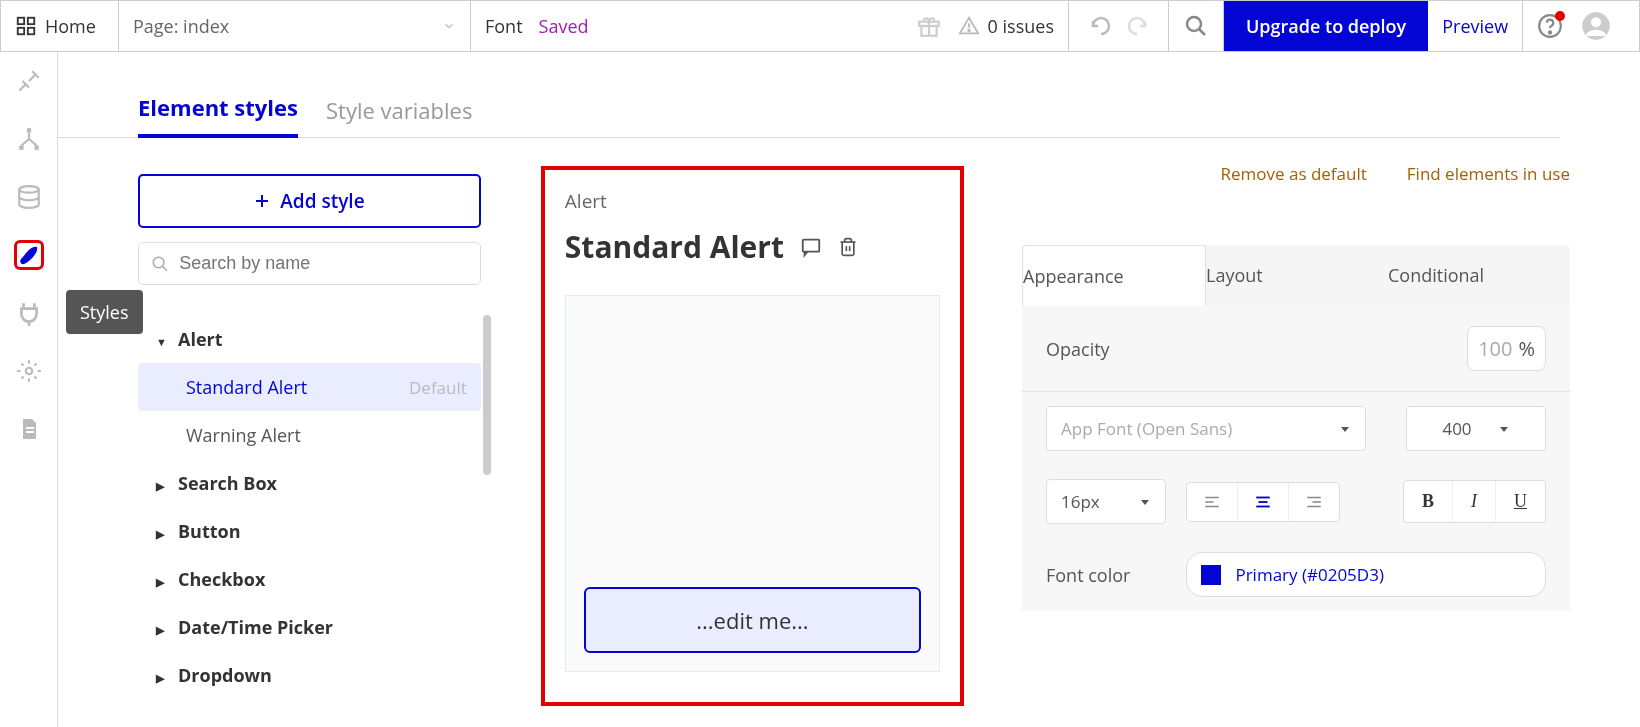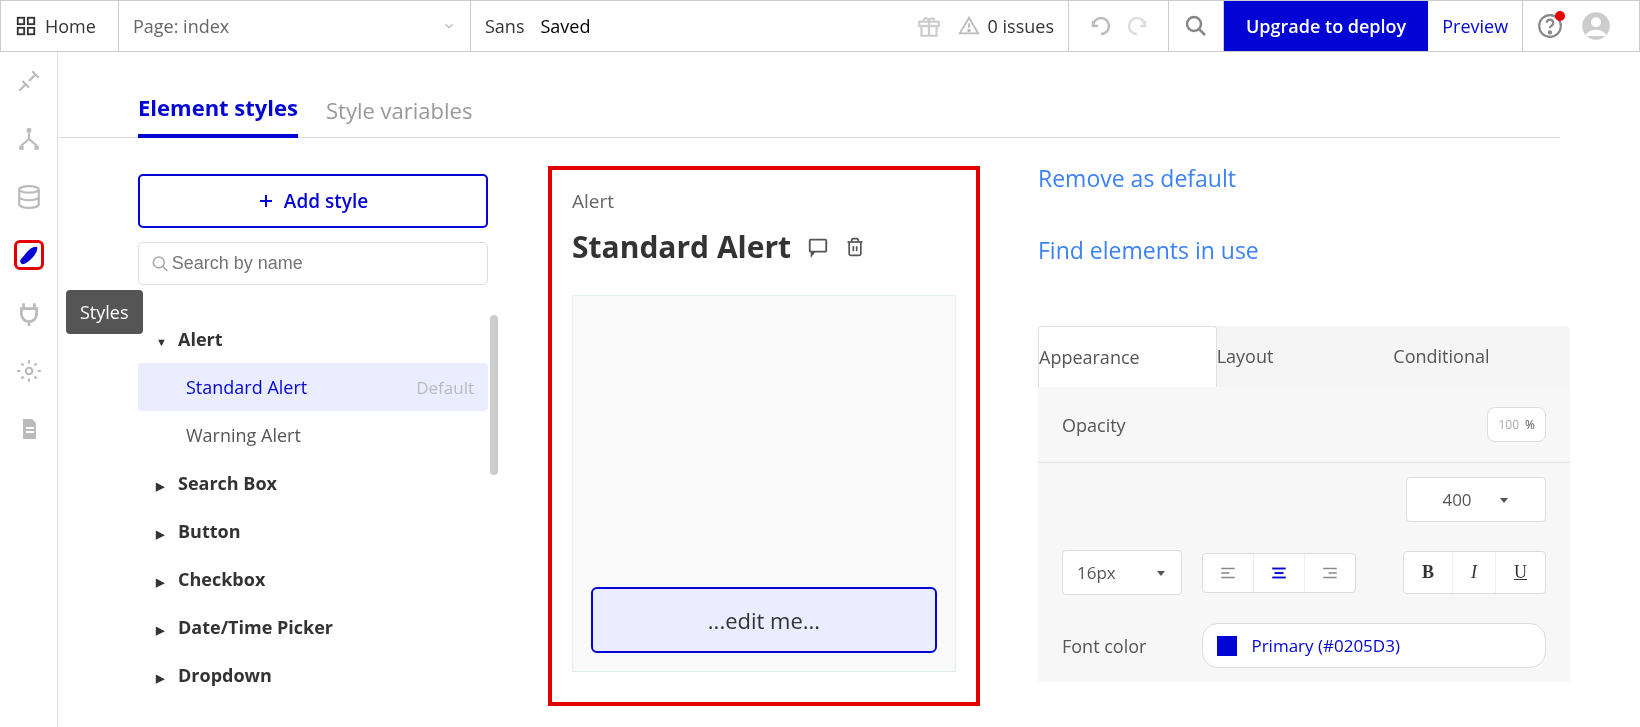--- a/index.html
+++ b/index.html
@@ -3,21 +3,21 @@
 <meta charset="utf-8">
 <style>
   * { box-sizing: border-box; margin: 0; padding: 0; }
   body { font-family: "Open Sans", Arial, sans-serif; font-size: 14px; color: #333; background: #fff; width: 1640px; height: 727px; overflow: hidden; position: relative; }
 
   .topbar { height: 52px; display: flex; align-items: stretch; border: 1px solid #ccc; }
   .topbar .seg { display: flex; align-items: center; border-right: 1px solid #ccc; padding: 0 14px; font-size: 18px; }
   .seg-home { gap: 8px; width: 118px; }
   .seg-page { width: 352px; justify-content: space-between; color: #666; }
   .seg-edit { width: 598px; gap: 16px; color: #333; font-size: 18px; }
-  .seg-edit .status { color: #000000; }
+  .seg-edit .status { color: #a21caf; }
   .seg-issues { display:flex; align-items:center; gap:8px; font-size:18px;}
   .seg-undo { gap:12px; width: 100px; justify-content:center; }
   .seg-search { width: 55px; justify-content:center; }
   .deploy-btn { background:#0205D3; color:#fff; display:flex; align-items:center; padding:0 22px; font-size:18px; font-weight:600; }
   .seg-preview { color:#0205D3; font-size:18px; padding:0 24px;}
   .seg-icons-right { display:flex; align-items:center; gap:18px; padding:0 14px;}
   .help-icon-wrap { position:relative; }
   .red-dot { position:absolute; top:-2px; right:-2px; width:10px; height:10px; background:#e30000; border-radius:50%; }
 
   .body-layout { display:flex; height: calc(100% - 52px); }
@@ -27,49 +27,49 @@
   .styles-tooltip { position:absolute; left:66px; top:238px; background:#555; color:#fff; padding:10px 14px; font-size:18px; border-radius:4px; }
 
   .main-area { flex:1; padding: 0 0 0 0; overflow:hidden; display:flex; flex-direction:column; }
   .tabs-row { display:flex; align-items:flex-end; padding: 40px 0 0 80px; gap:28px; border-bottom:1px solid #ddd; margin-right:80px;}
   .tab { font-size:22px; padding-bottom:12px; color:#999; }
   .tab.active { color:#0205D3; font-weight:700; border-bottom:4px solid #0205D3; margin-bottom:-1px; }
 
   .panels { display:flex; flex:1; overflow:hidden; }
   .left-panel { width: 430px; padding: 36px 0 0 80px; display:flex; flex-direction:column;}
   .add-style-btn { border:2px solid #0205D3; color:#0205D3; font-size:19px; font-weight:600; text-align:center; padding:12px; border-radius:5px; display:flex; align-items:center; justify-content:center; gap:10px; margin-right:0px; }
-  .search-box { display:flex; align-items:center; border:1px solid #ddd; border-radius:5px; padding:10px 12px; gap:2px; margin-top:14px; }
+  .search-box { display:flex; align-items:center; border:1px solid #ddd; border-radius:5px; padding:10px 12px; gap:10px; margin-top:14px; }
   .search-box input { border:none; outline:none; font-size:18px; color:#999; width:100%; }
   .tree { margin-top:30px; position:relative; }
   .tree .scroll-indicator { position:absolute; right:-10px; top:0; width:8px; height:160px; background:#ccc; border-radius:4px;}
   .tree-cat { display:flex; align-items:center; gap:10px; font-size:18px; font-weight:700; padding:12px 0 12px 18px; }
   .tree-cat .caret { width:12px; }
   .tree-item { display:flex; align-items:center; justify-content:space-between; font-size:18px; padding:12px 14px 12px 48px; border-radius:4px;}
   .tree-item.selected { background:#e9edff; color:#0205D3;}
   .tree-item .tag { color:#bbb; font-size:17px;}
   .tree-cat.collapsed .caret::before { content: "▶"; font-size:11px;}
   .tree-cat.expanded .caret::before { content: "▼"; font-size:11px;}
 
   .center-panel { width: 510px; padding: 28px 18px 0 60px; }
   .canvas-box { border:4px solid #e30000; padding: 18px 20px 30px 20px; height: 540px; display:flex; flex-direction:column; }
   .canvas-label { font-size:19px; color:#666; }
   .canvas-title-row { display:flex; align-items:center; gap:16px; margin-top:12px;}
   .canvas-title { font-size:30px; font-weight:700; }
   .preview-area { flex:1; margin-top:28px; background:#fafafa; border:1px solid #e0f0e8; display:flex; flex-direction:column; justify-content:flex-end; padding:18px;}
   .edit-me { border:2px solid #0205D3; background:#e9edff; text-align:center; font-size:22px; padding:16px 0; border-radius:6px; color:#333;}
 
   .right-panel { flex:1; padding: 24px 70px 0 40px; }
-  .right-actions { display:flex; justify-content:flex-end; gap:40px; font-size:23px; color:#3b82f6; margin-bottom:60px;flex-direction:column;}
+  .right-actions { display:flex; justify-content:flex-end; gap:40px; font-size:17px; color:#a16207; margin-bottom:60px;}
   .prop-tabs-wrap { background:#f5f5f5; border-radius:4px 4px 0 0; }
   .prop-tabs { display:flex; }
   .prop-tab { flex:1; text-align:left; padding:18px 0; font-size:18px; color:#555;}
   .prop-tab.active { background:#fff; border:1px solid #e0e0e0; border-bottom:none; border-radius:4px 4px 0 0;}
   .prop-body { background:#f7f7f7; padding: 0; }
   .prop-row { display:flex; align-items:center; justify-content:space-between; padding:20px 24px; font-size:18px; color:#555;}
-  .prop-input { border:1px solid #ddd; background:#fff; padding:8px 10px; border-radius:8px; font-size:12px; display:flex; align-items:center; gap:6px;}
+  .prop-input { border:1px solid #ddd; background:#fff; padding:8px 10px; border-radius:8px; font-size:20px; display:flex; align-items:center; gap:6px;}
   .prop-divider { height:1px; background:#e5e5e5; margin:0 0;}
   .prop-grid-row { display:flex; gap:20px; padding:14px 24px; align-items:center;}
   .select-box { border:1px solid #ddd; background:#fff; padding:10px 14px; border-radius:4px; display:flex; align-items:center; justify-content:space-between; font-size:17px;}
   .select-box.font { width:320px; color:#aaa; }
   .select-box.weight { width:140px; color:#555; justify-content:center; gap:26px;}
   .select-box.size { width:120px; color:#555; }
   .align-group { display:flex; border:1px solid #ddd; background:#fff; border-radius:4px;}
   .align-opt { padding:10px 16px; border-right:1px solid #eee; display:flex; align-items:center; justify-content:center;}
   .align-opt:last-child { border-right:none;}
   .align-opt.active { color:#0205D3;}
@@ -95,21 +95,21 @@
       </svg>
     <span>Home</span>
   </div>
   <div class="seg seg-page">
     <span>Page: index</span>
     <svg width="14" height="14" viewBox="0 0 24 24" fill="none" stroke="#bbb" stroke-width="2">
         <polyline points="6 9 12 15 18 9"></polyline>
       </svg>
   </div>
   <div class="seg seg-edit">
-    <span>Sans</span>
+    <span>Font</span>
     <span class="status">Saved</span>
     <div style="flex:1"></div>
     <svg width="26" height="26" viewBox="0 0 24 24" fill="none" stroke="#ccc" stroke-width="2">
         <rect x="3" y="8" width="18" height="4"></rect>
         <rect x="5" y="12" width="14" height="9"></rect>
         <line x1="12" y1="8" x2="12" y2="21"></line>
         <path d="M12 8 C12 4 7 4 7 7"></path>
         <path d="M12 8 C12 4 17 4 17 7"></path>
       </svg>
     <div class="seg-issues">
@@ -309,20 +309,26 @@
           <div class="prop-body">
             <div class="prop-row">
               <span>Opacity</span>
               <div class="prop-input">
                 <span style="color:#aaa;">100</span>
                 <span>%</span>
               </div>
             </div>
             <div class="prop-divider"></div>
             <div class="prop-grid-row">
+              <div class="select-box font">
+                <span>App Font (Open Sans)</span>
+                <svg width="12" height="12" viewBox="0 0 24 24" fill="#555">
+                    <polygon points="4 8 20 8 12 18"></polygon>
+                  </svg>
+              </div>
               <div style="flex:1"></div>
               <div class="select-box weight">
                 <span>400</span>
                 <svg width="12" height="12" viewBox="0 0 24 24" fill="#555">
                     <polygon points="4 8 20 8 12 18"></polygon>
                   </svg>
               </div>
             </div>
             <div class="prop-grid-row">
               <div class="select-box size">

